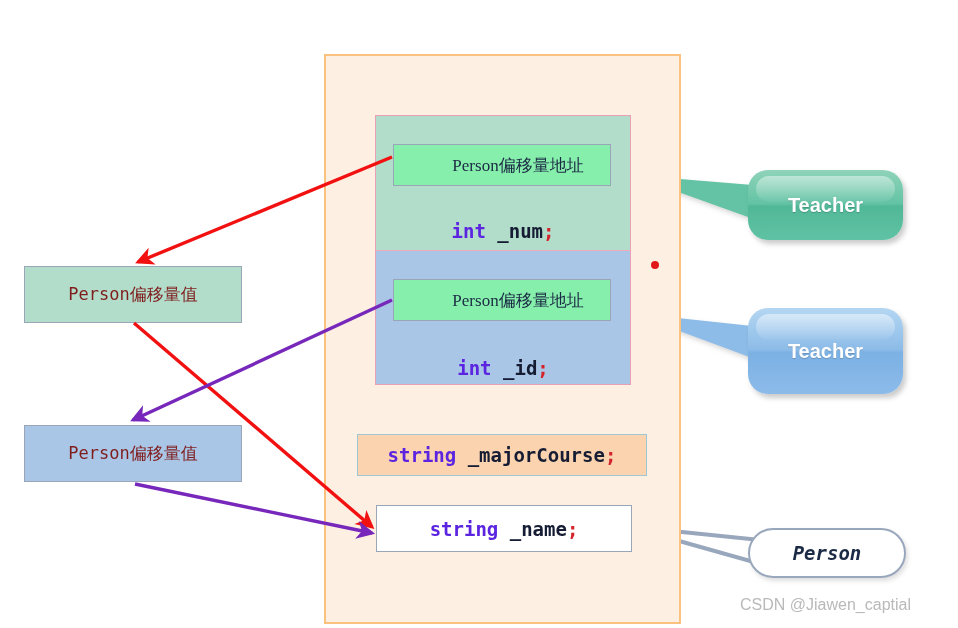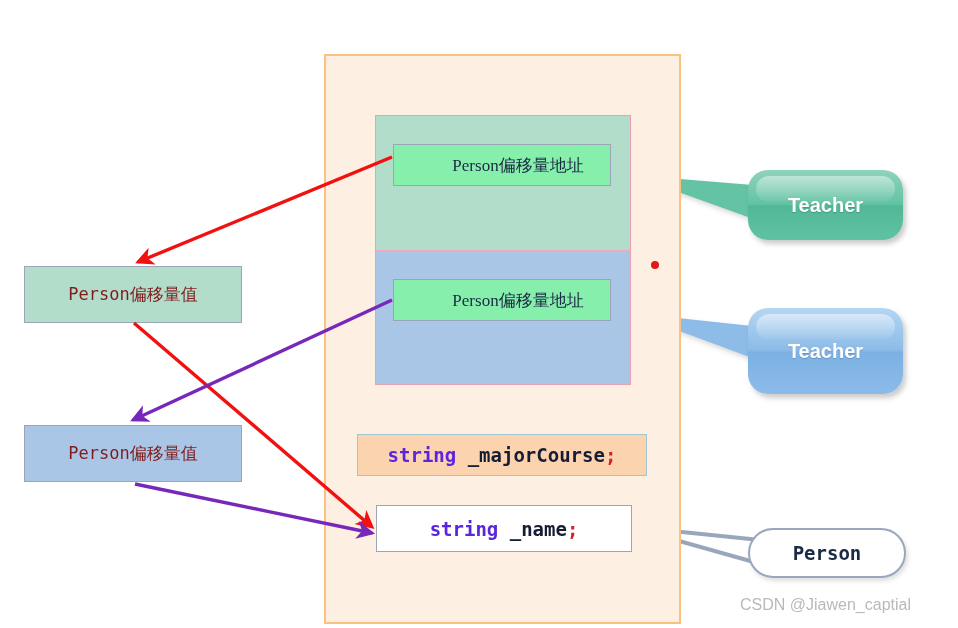--- a/index.html
+++ b/index.html
@@ -149,20 +149,21 @@
     pointer-events:none;
   }
   #bubble-person {
     left: 748px; top: 528px; width: 158px; height: 50px;
     border-radius: 25px;
     background: #ffffff;
     border: 2px solid #99a7bd;
     color: #1b2a44; font-size: 19px;
     font-family: "DejaVu Sans Mono", "Liberation Mono", monospace;
     box-shadow: 2px 3px 4px rgba(150,150,150,0.30);
+    font-style: italic;
   }
 
   
   #watermark {
     left: 740px; top: 596px;
     color: #b9b9b9;
     font-size: 16px;
     font-family: "Liberation Sans", sans-serif;
     white-space: nowrap;
   }
@@ -188,23 +189,29 @@
     <path d="M 631,313 L 790,330 L 790,372 Z" fill="#8dbce8" filter="url(#tailShadow)"></path>
 
     <path d="M 633,527 L 760,540" stroke="#99a7bd" stroke-width="4" fill="none"></path>
     <path d="M 633,528 L 768,566" stroke="#99a7bd" stroke-width="4" fill="none"></path>
   </svg>
 
   <div class="abs" id="obj-panel"></div>
 
   <div class="abs" id="student-slab"></div>
   <div class="abs addr-box" id="addr-student">Person偏移量地址</div>
+  <div class="abs member-line" id="member-num">
+    <span class="kw">int</span><span>&nbsp;</span><span class="idn">_num</span><span class="semi">;</span>
+  </div>
 
   <div class="abs" id="teacher-slab"></div>
   <div class="abs addr-box" id="addr-teacher">Person偏移量地址</div>
+  <div class="abs member-line" id="member-id">
+    <span class="kw">int</span><span>&nbsp;</span><span class="idn">_id</span><span class="semi">;</span>
+  </div>
 
   <div class="abs" id="majorcourse-box">
     <span class="kw">string</span>
       <span>&nbsp;</span>
       <span class="idn">_majorCourse</span>
       <span class="semi">;</span>
   </div>
 
   <div class="abs" id="name-box">
     <span class="kw">string</span>

